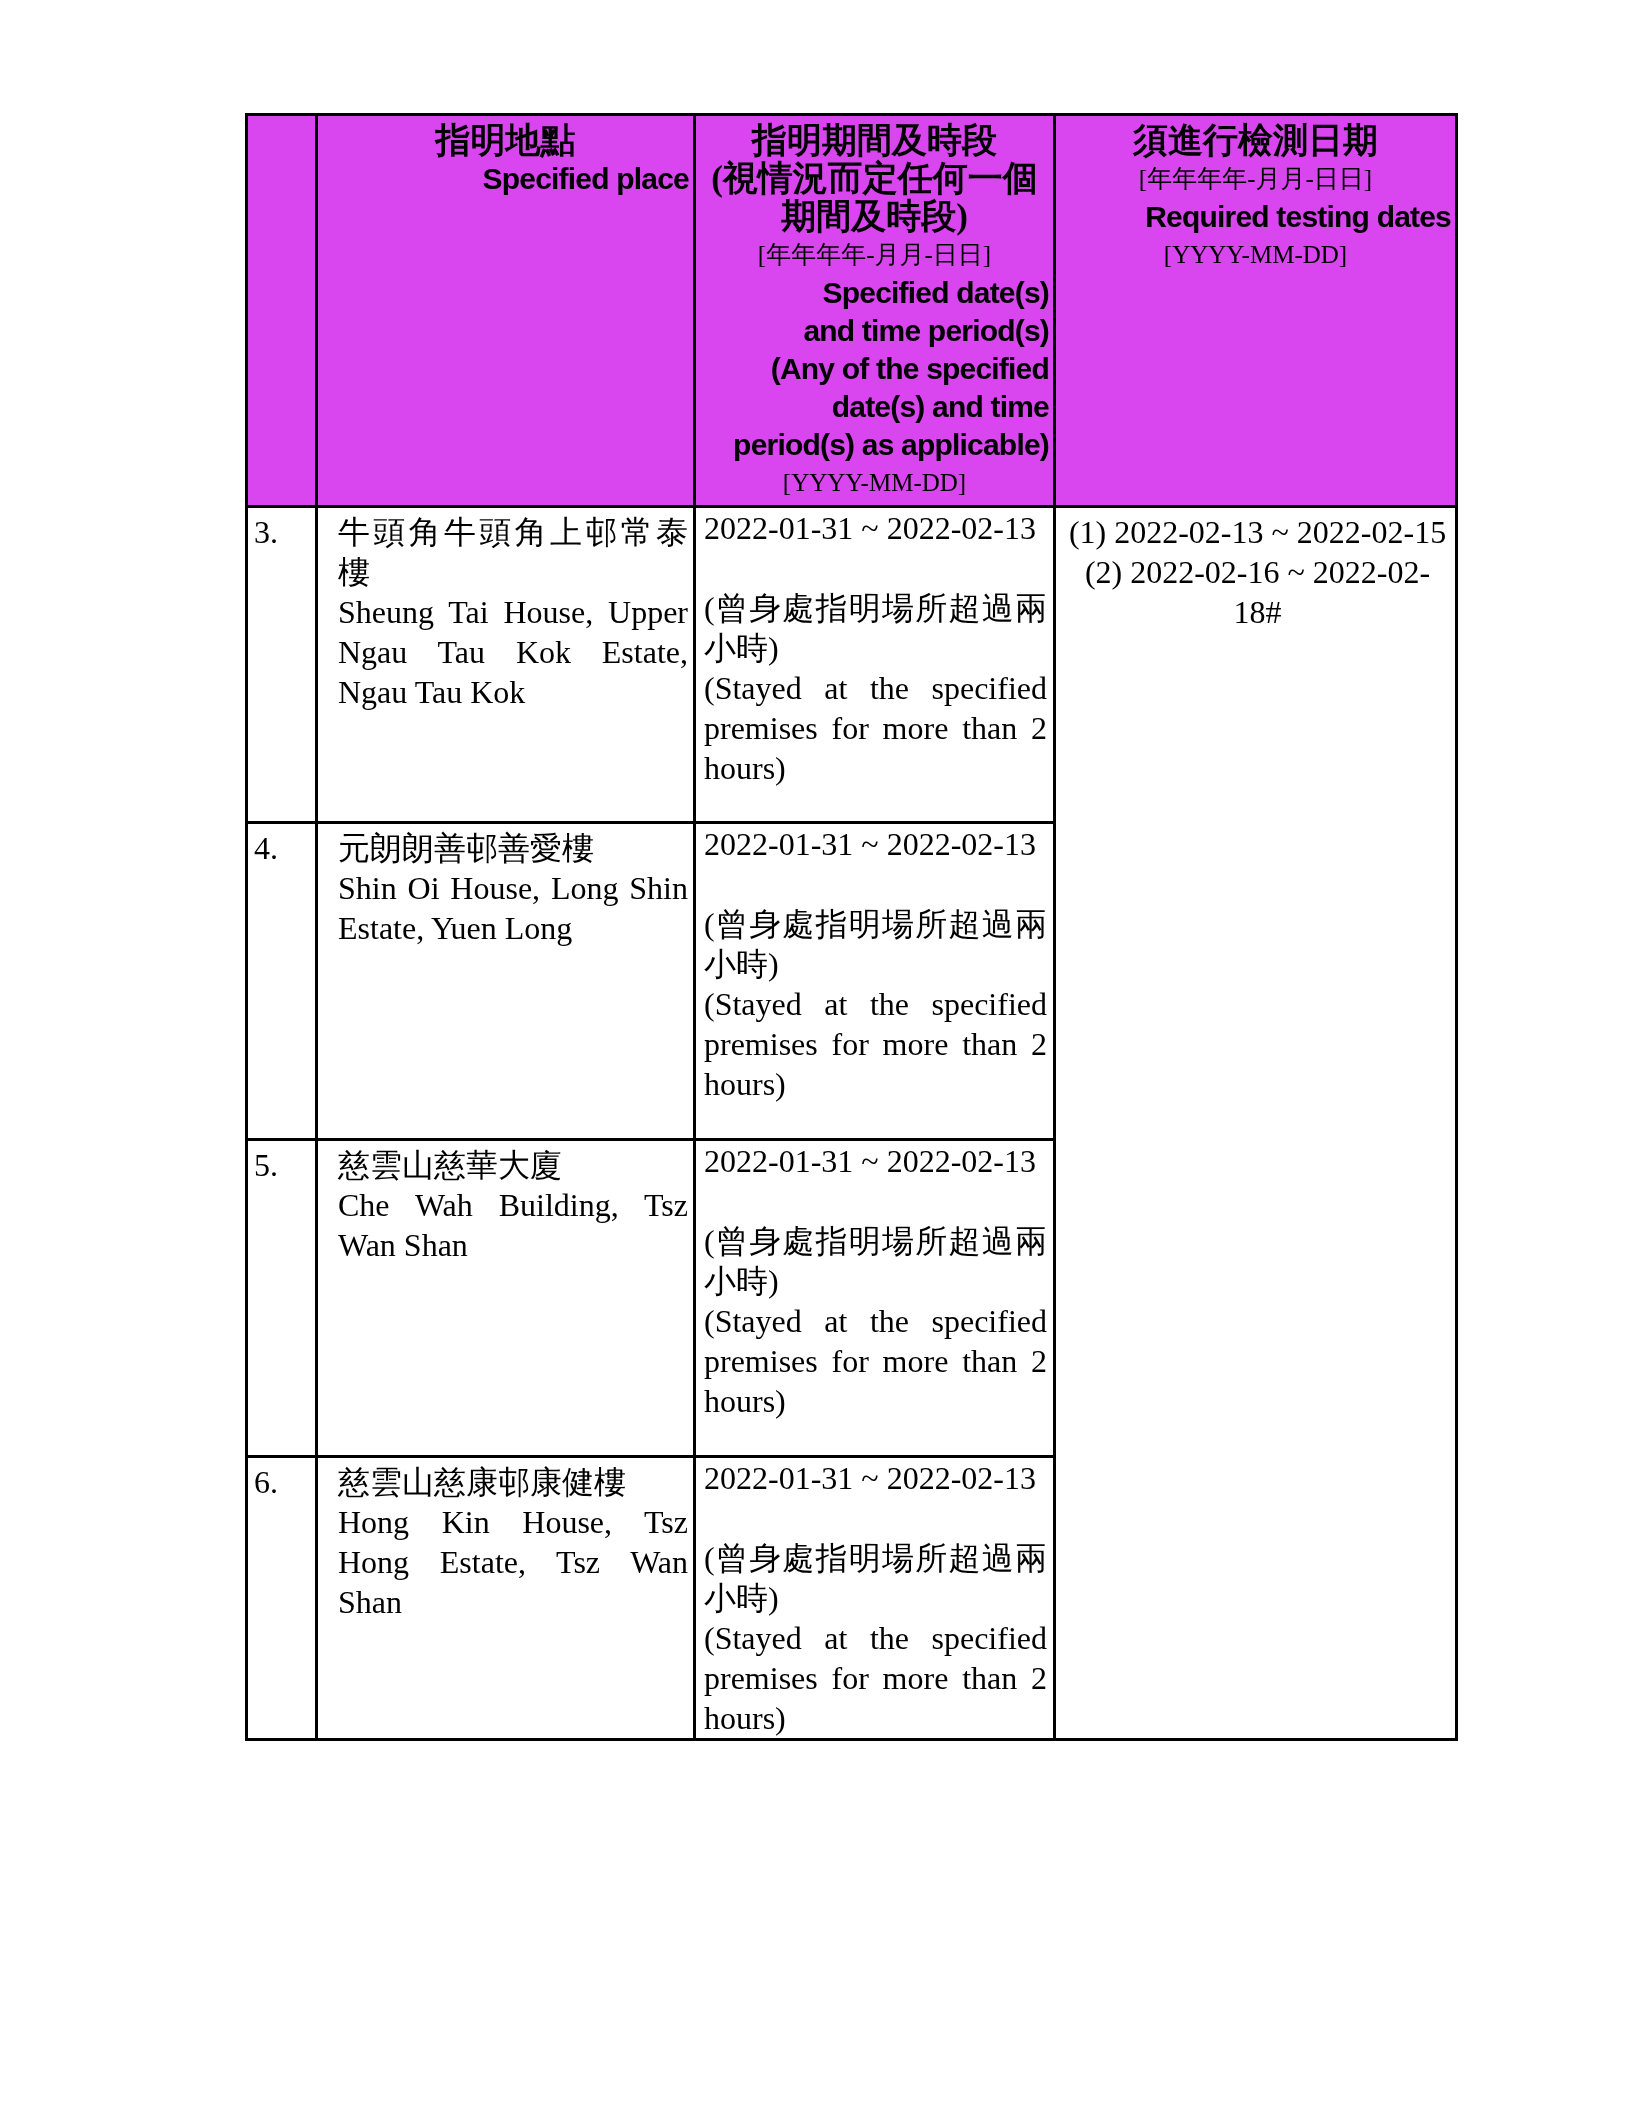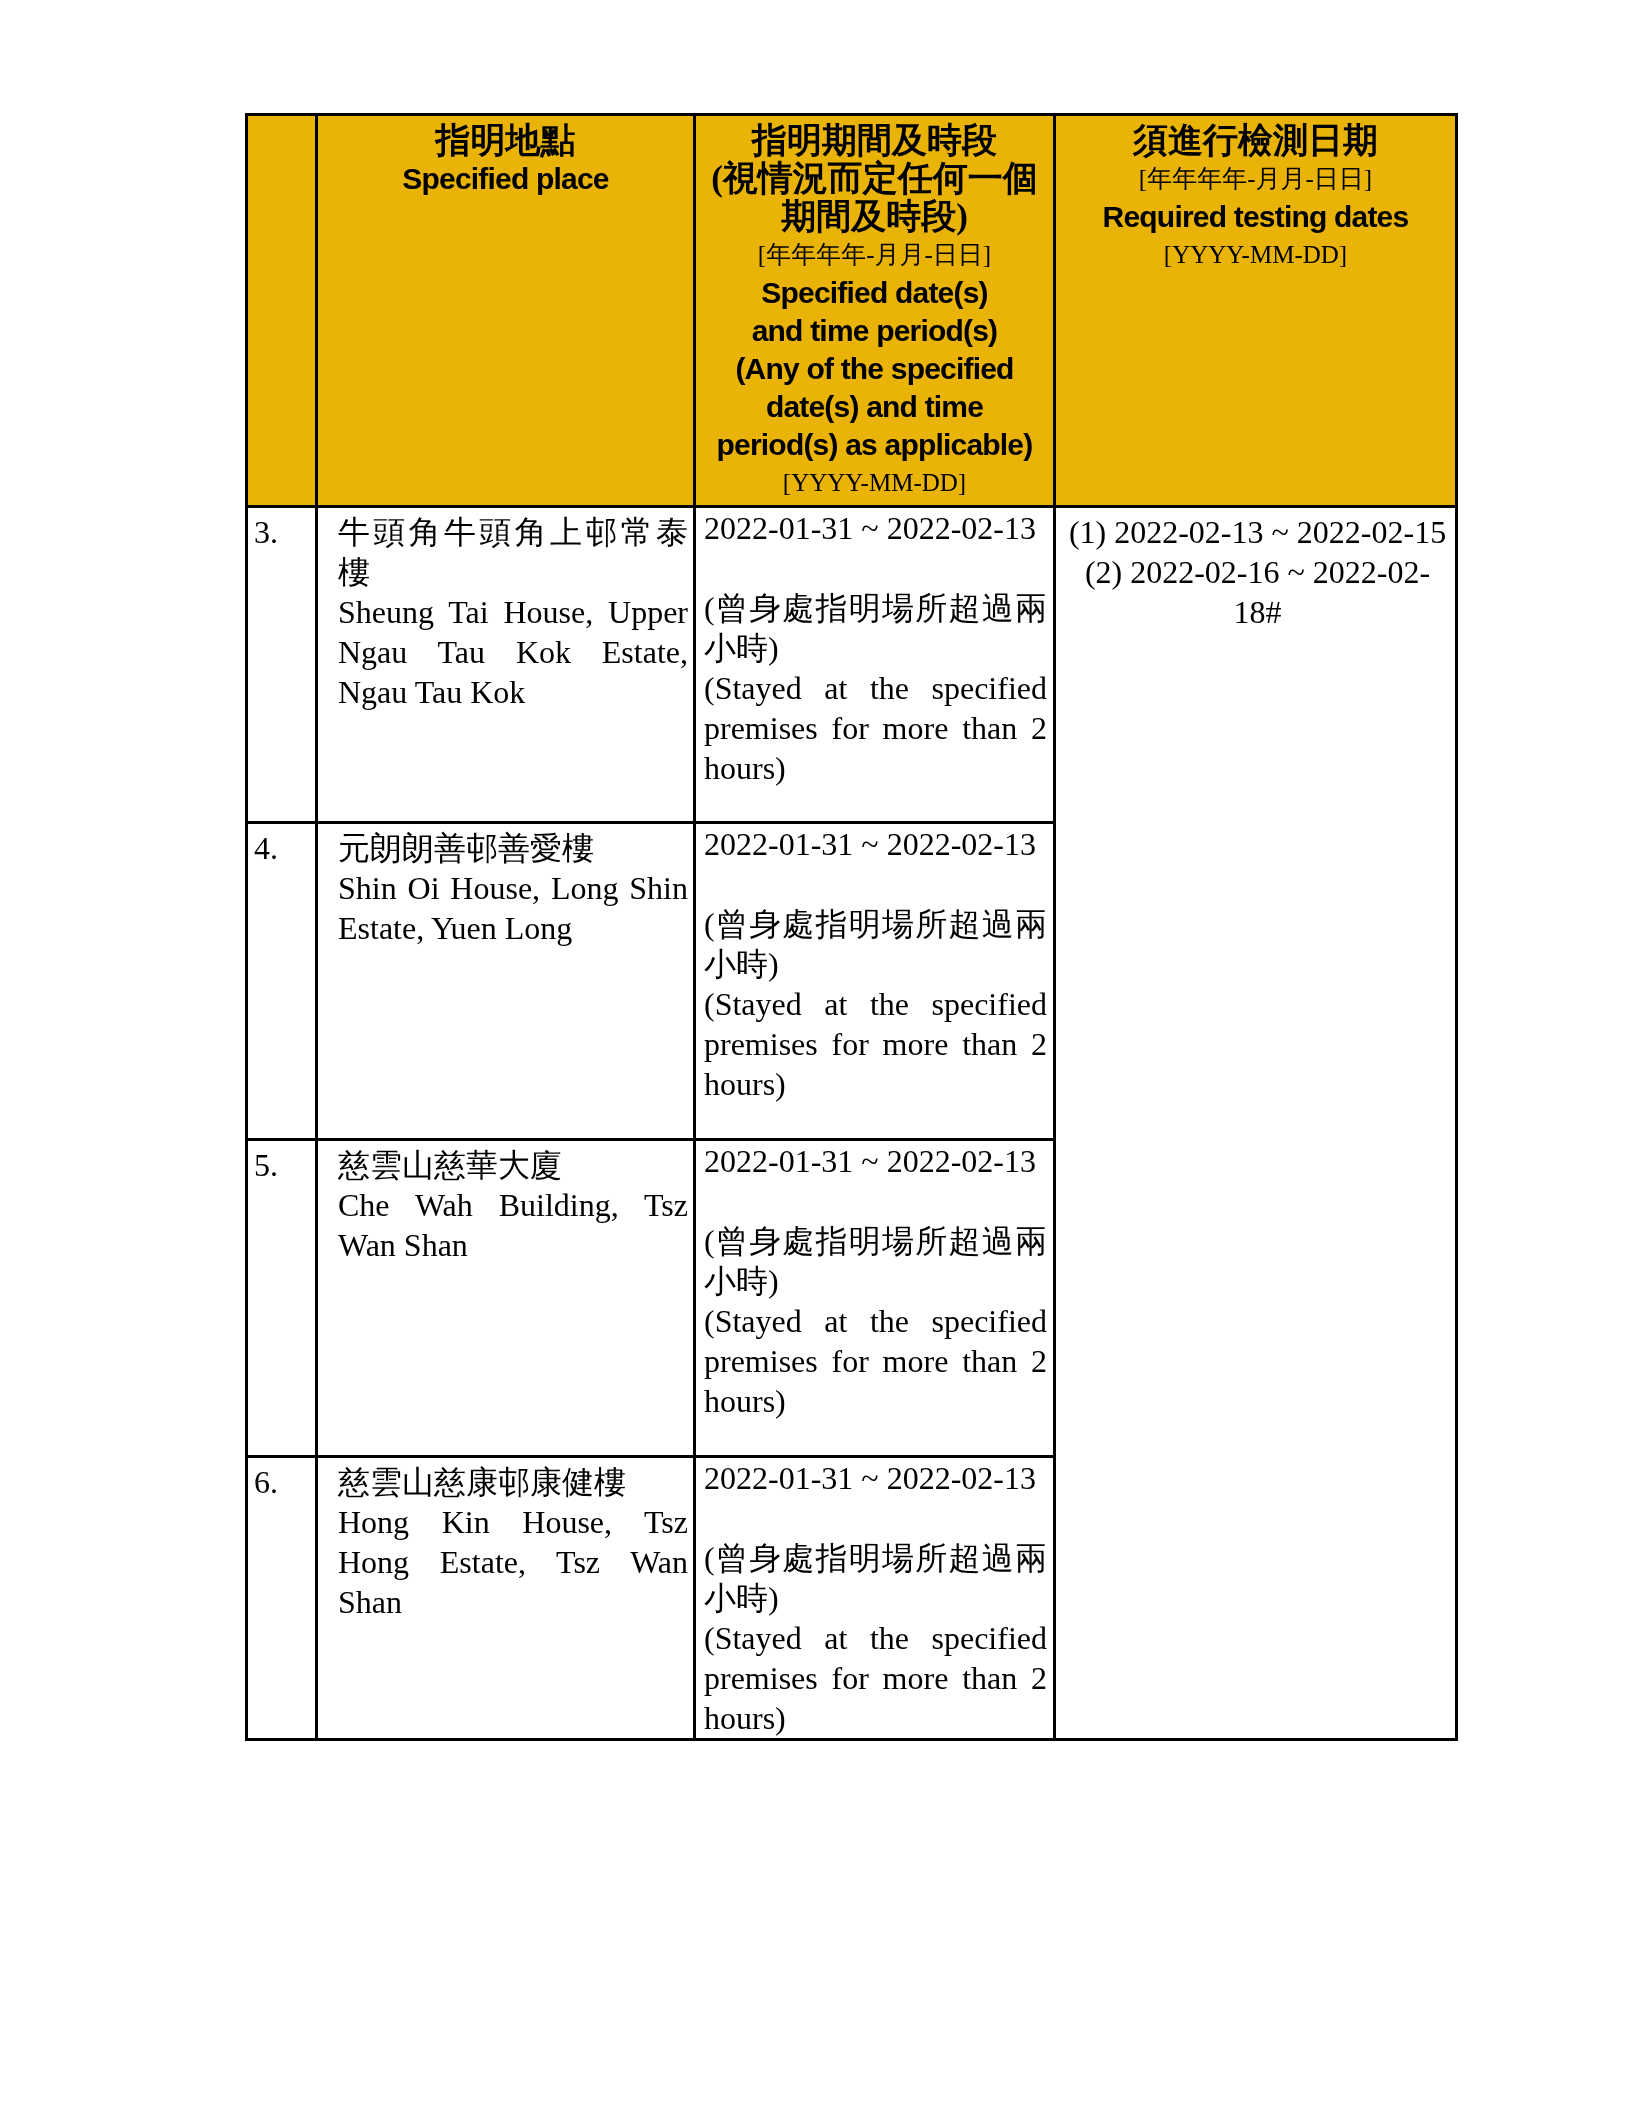--- a/index.html
+++ b/index.html
@@ -27,39 +27,40 @@
     vertical-align: top;
     overflow: hidden;
   }
   col.c-num    { width: 70px; }
   col.c-place  { width: 378px; }
   col.c-period { width: 360px; }
   col.c-dates  { width: 402px; }
 
   
   .doc-table thead th {
-    background: #eab308;
+    background: #d946ef;
     text-align: center;
     font-weight: normal;
     padding: 6px 4px 0 4px;
   }
   .hdr-zh {
     font-family: "Liberation Serif", serif;
     font-weight: 700;
     font-size: 35px;
     line-height: 38px;
     white-space: pre-wrap;
   }
   .hdr-en {
     font-family: "Liberation Sans", sans-serif;
     font-weight: 700;
     font-size: 30px;
     line-height: 38px;
     letter-spacing: -0.8px;
     white-space: pre-wrap;
+    text-align: right;
   }
   .hdr-fmt {
     font-family: "Liberation Serif", serif;
     font-size: 25px;
     line-height: 38px;
     white-space: pre-wrap;
   }
 
   
   .doc-table tbody td {

